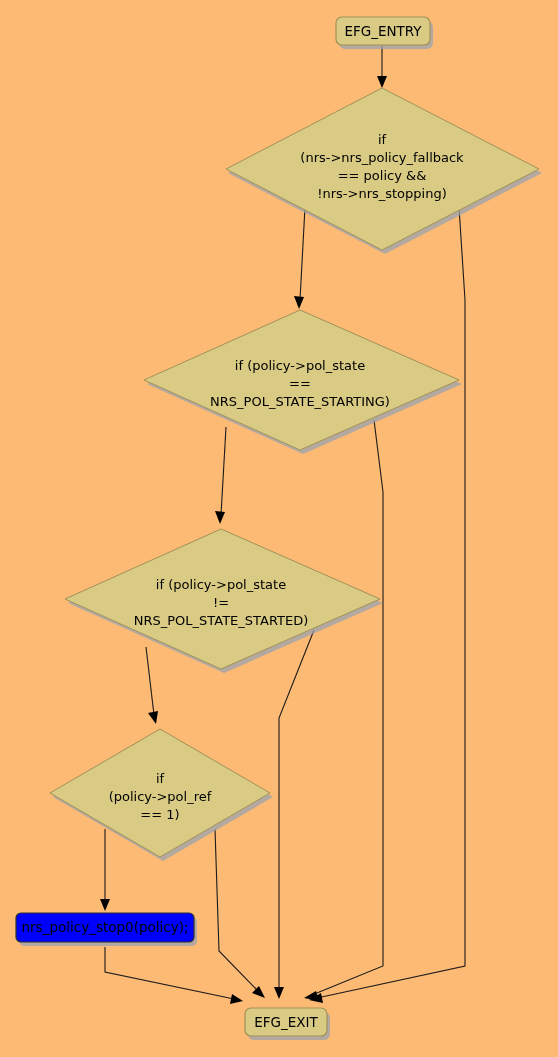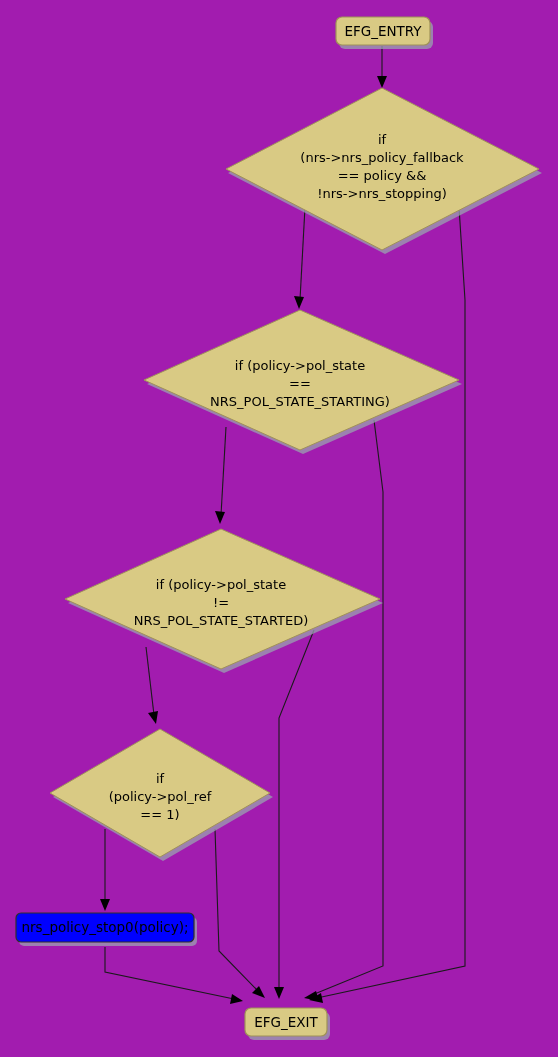--- a/index.html
+++ b/index.html
@@ -8,21 +8,21 @@
     background: #ffffff;
   }
   body {
     font-family: "DejaVu Sans", sans-serif;
   }
   #flowchart-root {
     position: relative;
     width: 558px;
     height: 1057px;
     overflow: hidden;
-    background: #a21caf;
+    background: #fdba74;
   }
   svg#flow-svg {
     position: absolute;
     left: 0;
     top: 0;
     width: 558px;
     height: 1057px;
   }
   .node-text {
     font-family: "DejaVu Sans", sans-serif;

